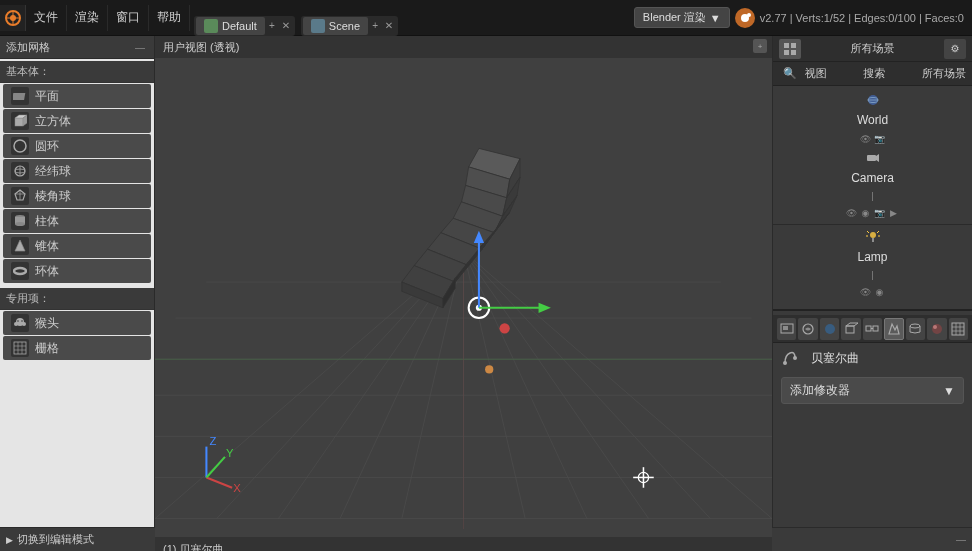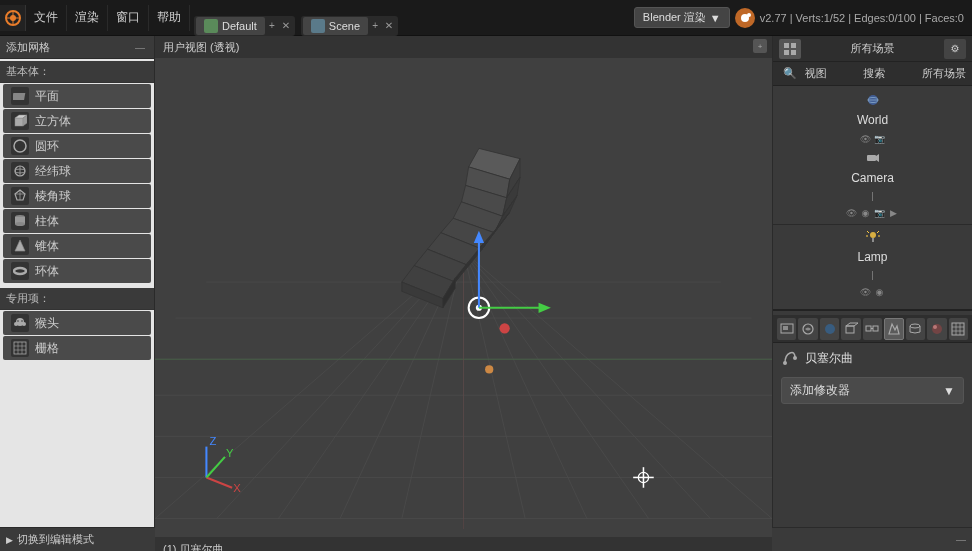--- a/index.html
+++ b/index.html
@@ -365,21 +365,21 @@
       font-size: 11px;
       color: #ccc;
       cursor: pointer;
     }
     .prop-icon-btn.active { background: #5a5a5a; border: 1px solid #777; }
 
     .prop-object-section {
       padding: 6px 8px;
       display: flex;
       align-items: center;
-      gap: 6px;
+      gap: 12px;
     }
     .prop-object-icon {
       width: 18px;
       height: 18px;
       display: flex;
       align-items: center;
       justify-content: center;
     }
     .prop-object-name {
       font-size: 12px;

